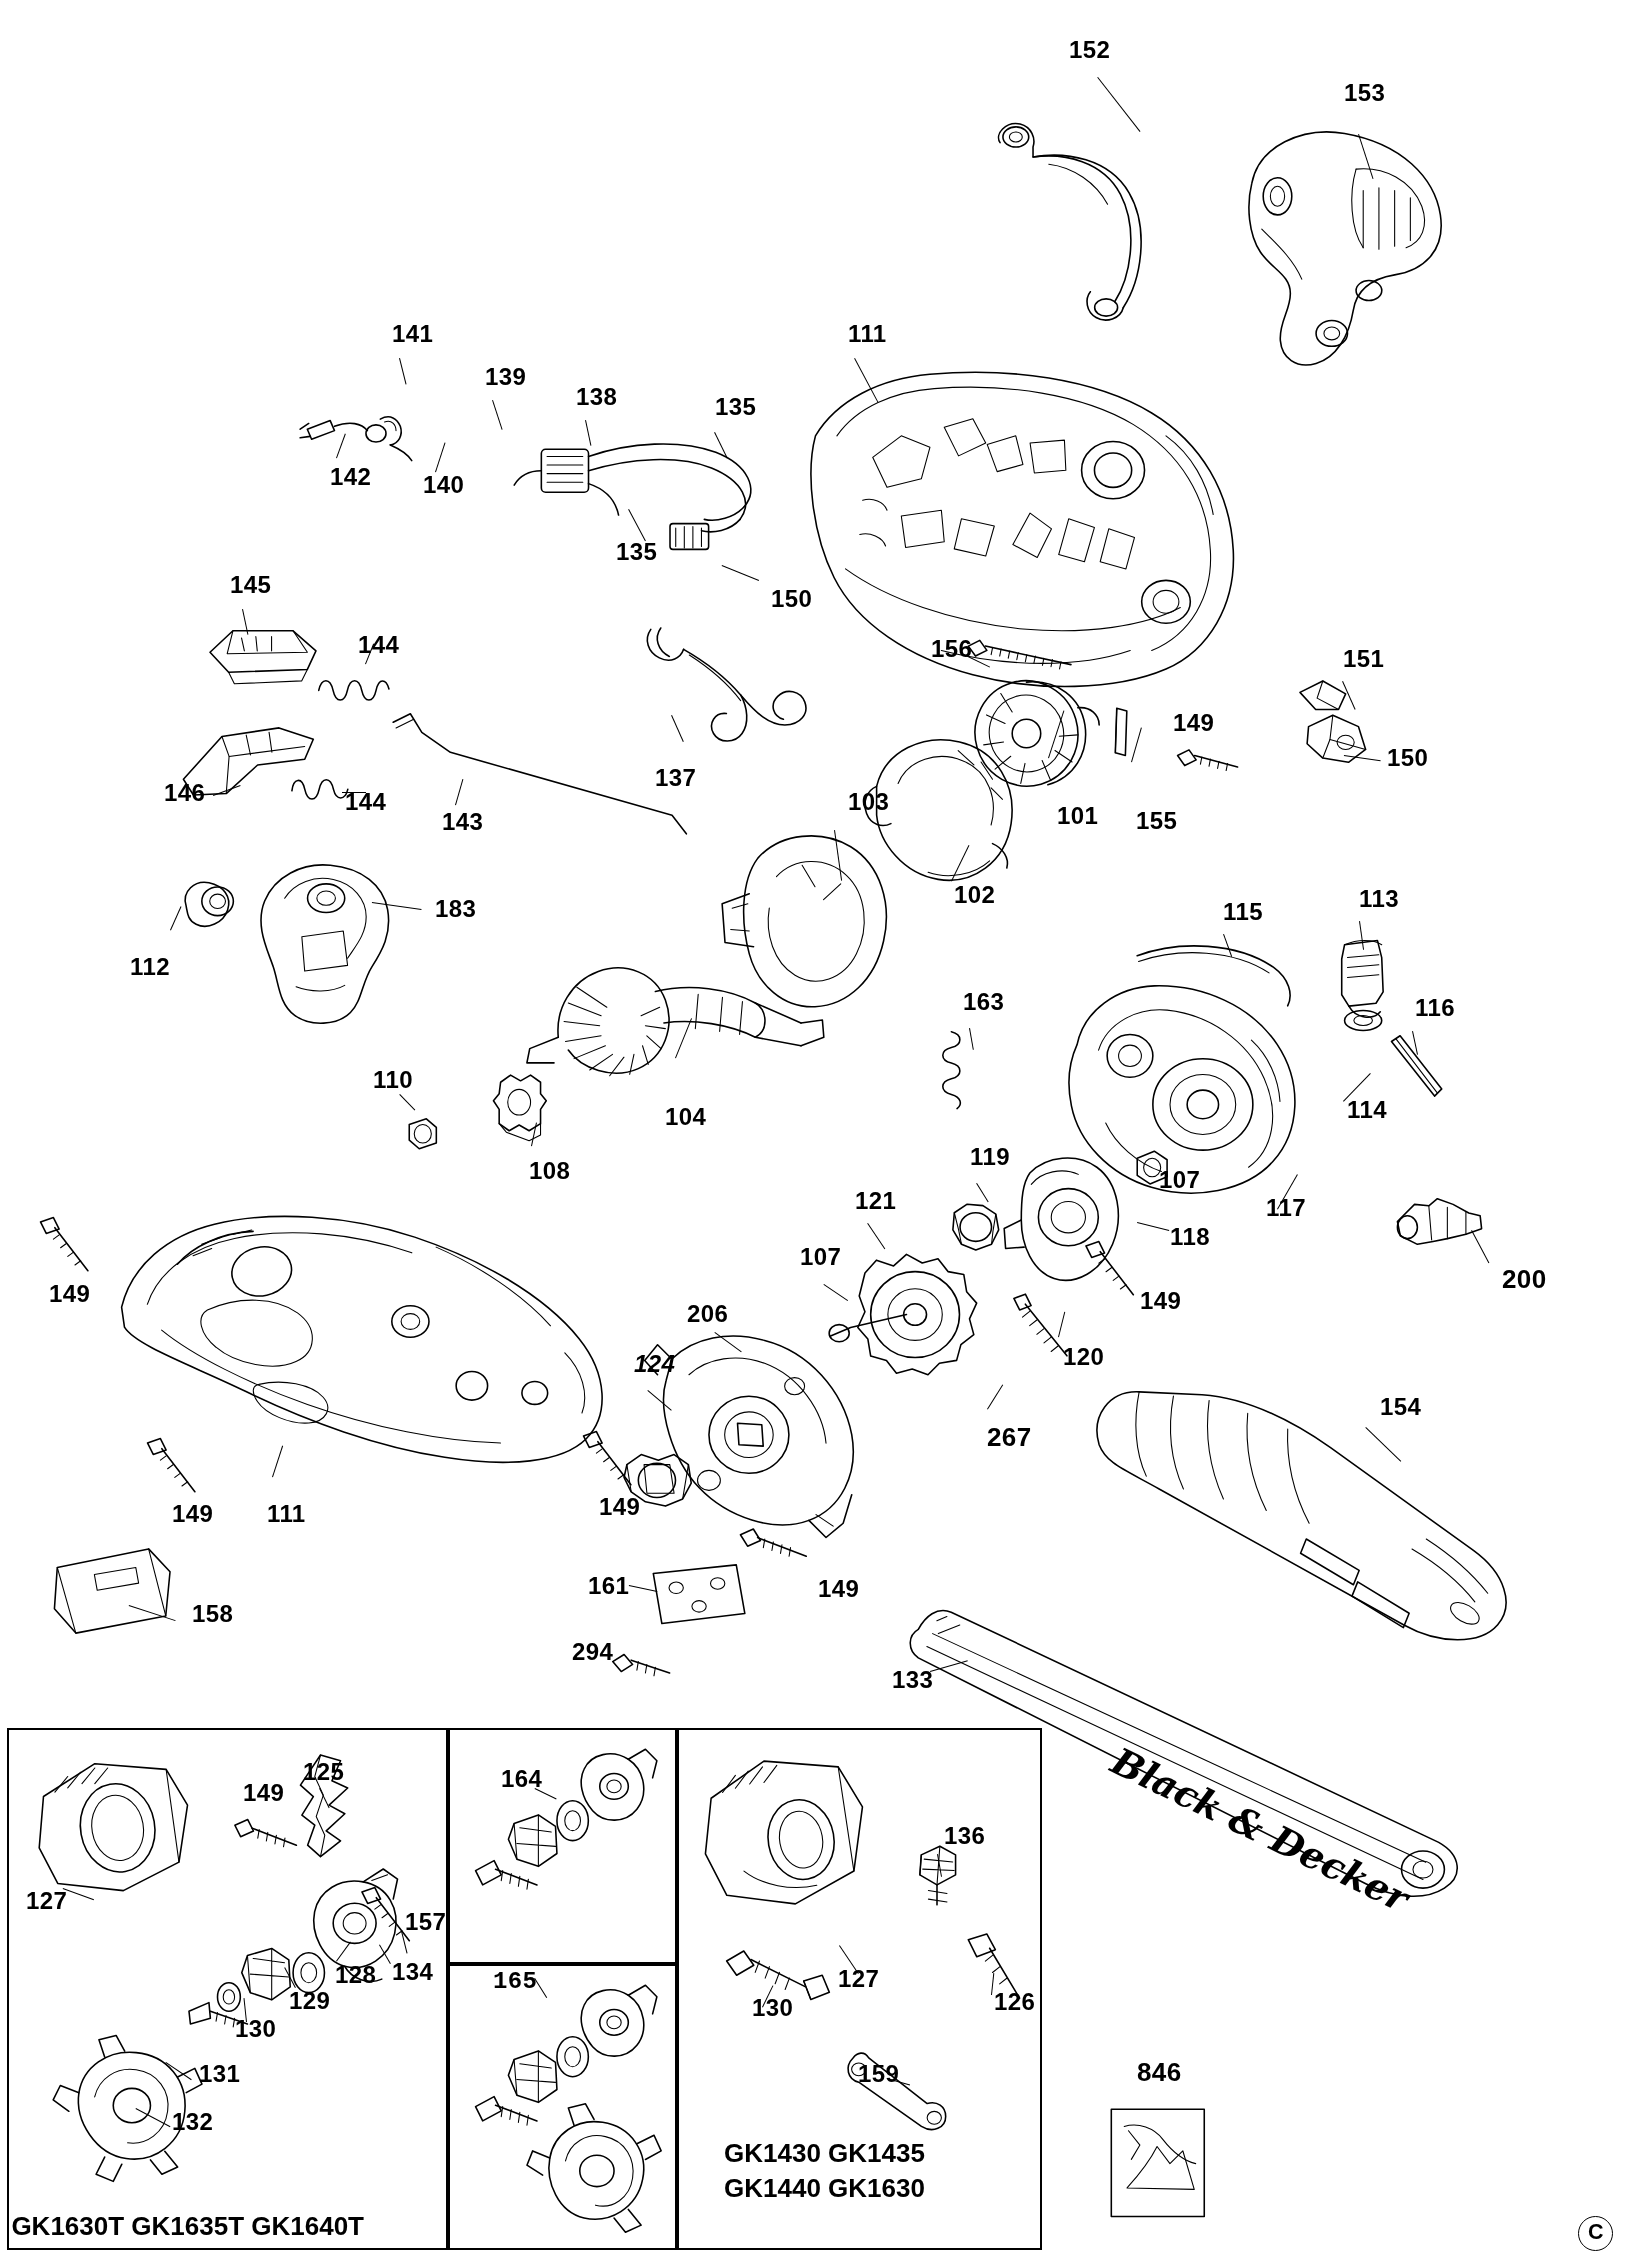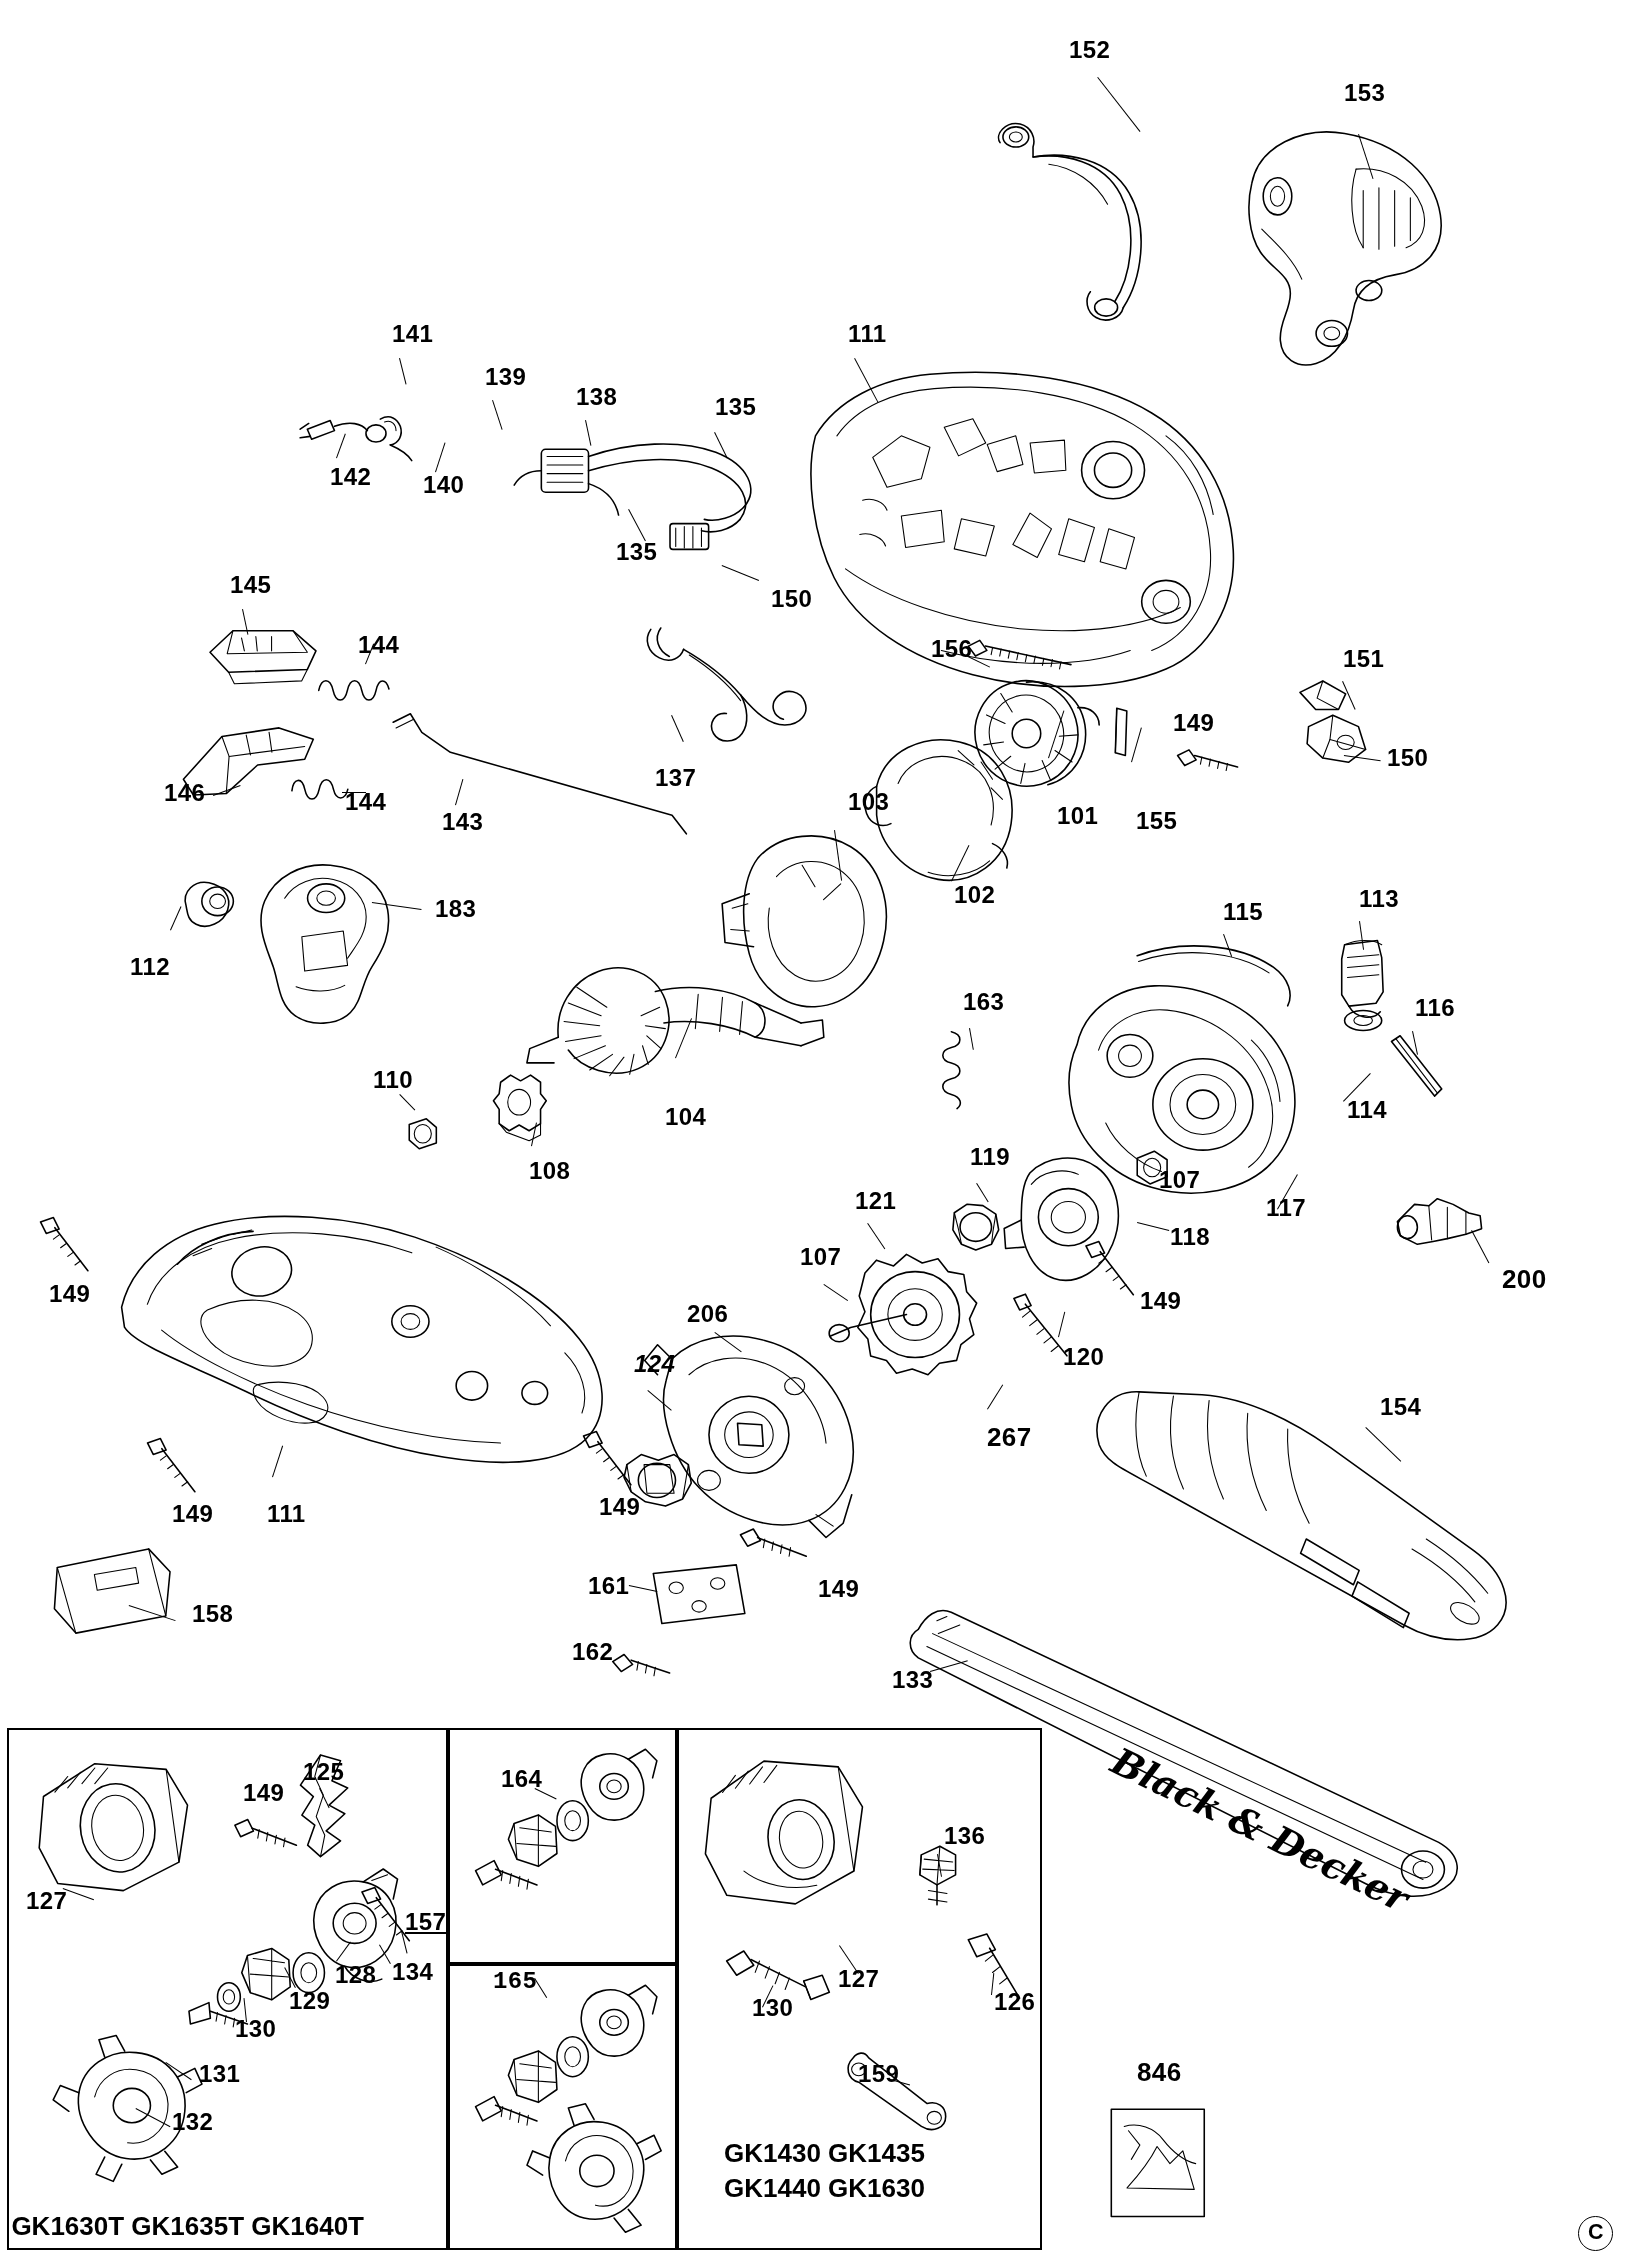--- a/index.html
+++ b/index.html
@@ -890,28 +890,28 @@
   <div class="lbl" style="left:687px; top:1300px;">206</div>
   <div class="lbl" style="left:634px; top:1350px;font-style:italic;">124</div>
   <div class="lbl bold" style="left:987px; top:1422px;">267</div>
   <div class="lbl" style="left:1380px; top:1393px;">154</div>
   <div class="lbl" style="left:172px; top:1500px;">149</div>
   <div class="lbl" style="left:267px; top:1500px;">111</div>
   <div class="lbl" style="left:599px; top:1493px;">149</div>
   <div class="lbl" style="left:588px; top:1572px;">161</div>
   <div class="lbl" style="left:818px; top:1575px;">149</div>
   <div class="lbl" style="left:192px; top:1600px;">158</div>
-  <div class="lbl" style="left:572px; top:1638px;">162</div>
+  <div class="lbl" style="left:572px; top:1638px;">294</div>
   <div class="lbl" style="left:892px; top:1666px;">133</div>
   <div class="lbl" style="left:303px; top:1758px;">125</div>
   <div class="lbl" style="left:243px; top:1779px;">149</div>
   <div class="lbl" style="left:501px; top:1765px;">164</div>
   <div class="lbl" style="left:944px; top:1822px;">136</div>
   <div class="lbl" style="left:26px; top:1887px;">127</div>
-  <div class="lbl" style="left:405px; top:1908px;text-decoration:underline;">157</div>
+  <div class="lbl" style="left:405px; top:1908px;">157</div>
   <div class="lbl" style="left:392px; top:1958px;">134</div>
   <div class="lbl" style="left:335px; top:1961px;">128</div>
   <div class="lbl" style="left:493px; top:1968px;font-family:Liberation Mono, monospace;">165</div>
   <div class="lbl" style="left:838px; top:1965px;">127</div>
   <div class="lbl" style="left:994px; top:1988px;">126</div>
   <div class="lbl" style="left:289px; top:1987px;">129</div>
   <div class="lbl" style="left:235px; top:2015px;">130</div>
   <div class="lbl" style="left:752px; top:1994px;">130</div>
   <div class="lbl" style="left:199px; top:2060px;">131</div>
   <div class="lbl" style="left:858px; top:2060px;">159</div>

